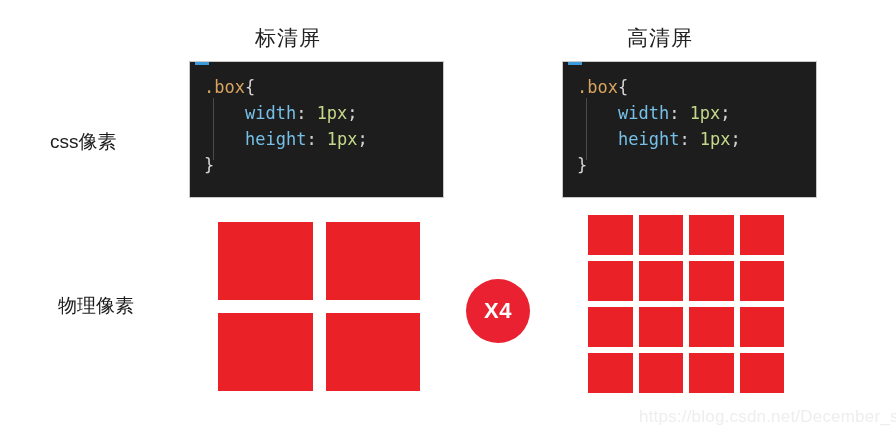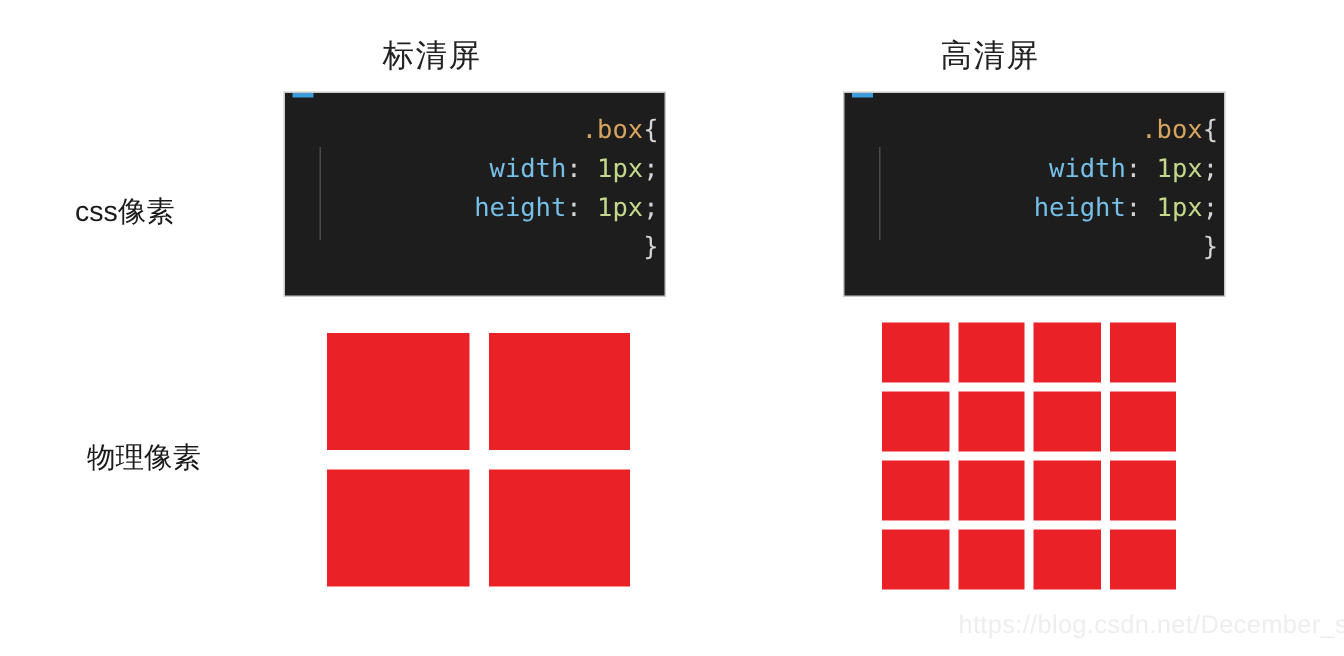--- a/index.html
+++ b/index.html
@@ -13,21 +13,20 @@
     font-family: "Liberation Sans", "DejaVu Sans", sans-serif;
     overflow: hidden;
     position: relative;
   }
 
   .canvas {
     position: absolute;
     inset: 0;
     width: 896px;
     height: 306px;
-    text-align: right;
   }
 
   
   .col-title {
     position: absolute;
     font-size: 21px;
     font-weight: 400;
     color: #222222;
     letter-spacing: 1px;
     white-space: nowrap;
@@ -193,16 +192,19 @@
       <div class="pixel-cell" style="background: rgb(234, 34, 39);"></div>
       <div class="pixel-cell" style="background: rgb(234, 34, 39);"></div>
       <div class="pixel-cell" style="background: rgb(234, 34, 39);"></div>
       <div class="pixel-cell" style="background: rgb(234, 34, 39);"></div>
       <div class="pixel-cell" style="background: rgb(234, 34, 39);"></div>
       <div class="pixel-cell" style="background: rgb(234, 34, 39);"></div>
       <div class="pixel-cell" style="background: rgb(234, 34, 39);"></div>
       <div class="pixel-cell" style="background: rgb(234, 34, 39);"></div>
     </div>
 
+  <div id="multiplier-badge" style="background: rgb(234, 33, 48); color: rgb(255, 255, 255);">
+    <span>X4</span>
+  </div>
 
   <div id="watermark">https://blog.csdn.net/December_shi</div>
 
 </div>
 
 </body></html>

